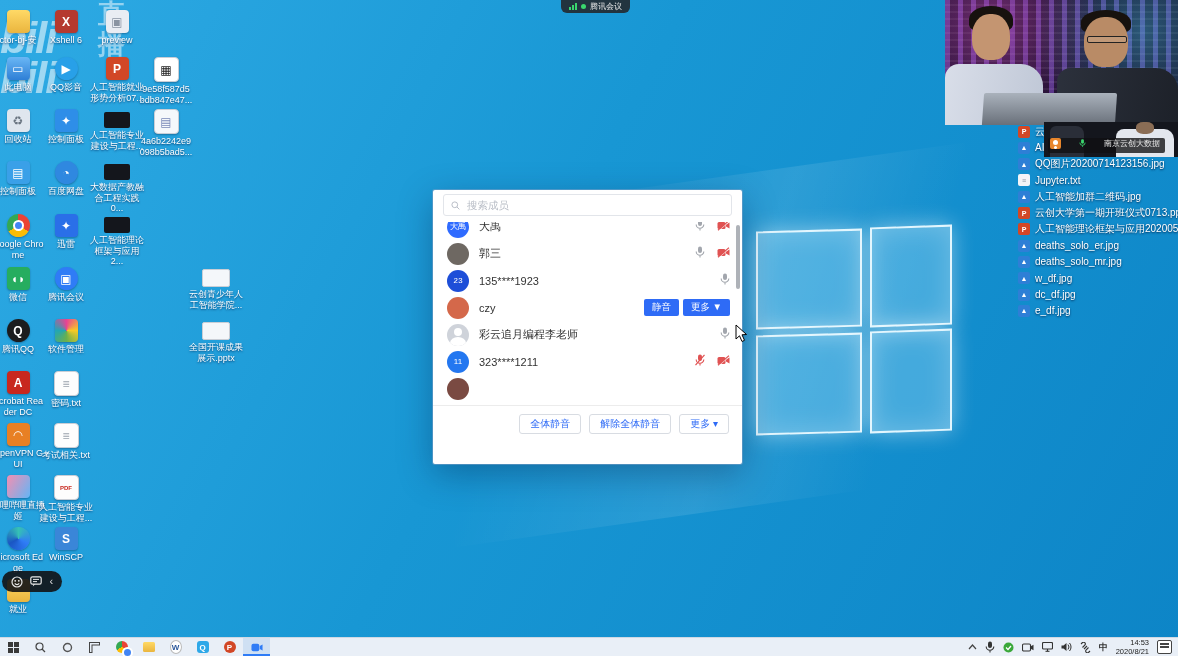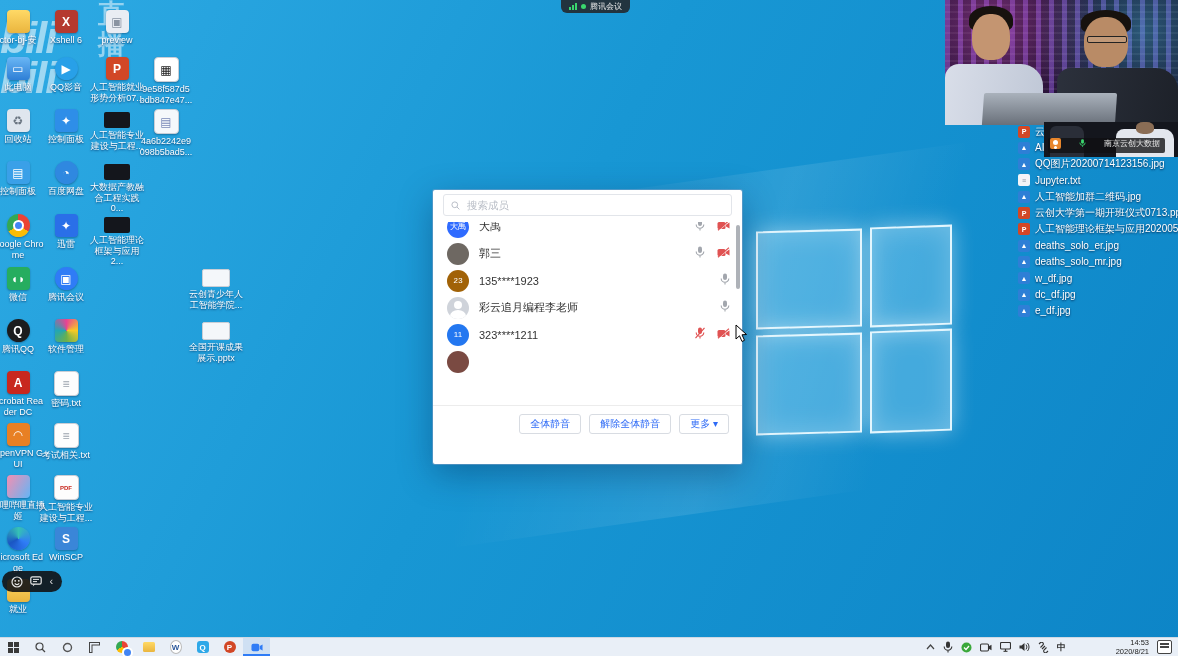--- a/index.html
+++ b/index.html
@@ -98,21 +98,21 @@
   .quickbar .ch{color:#ddd;font-size:11px;line-height:1;}
   
   .taskbar{position:absolute;left:0;bottom:0;width:1178px;height:18px;background:#e9eff7;
     border-top:1px solid #cfd9e4;display:flex;align-items:center;}
   .tapps{display:flex;align-items:center;height:100%;}
   .tapp{width:27px;height:100%;display:flex;align-items:center;justify-content:center;cursor:pointer;}
   .tapp.active{background:#cfe0f3;box-shadow:inset 0 -2px 0 #2f7cf6;}
   .tico{width:12px;height:12px;display:flex;align-items:center;justify-content:center;font-size:9px;font-weight:bold;}
   .tray{margin-left:auto;display:flex;align-items:center;gap:8px;padding-right:6px;height:100%;}
   .trico{display:flex;align-items:center;justify-content:center;color:#333;font-size:9px;cursor:pointer;}
-  .clock{text-align:right;font-size:7.5px;line-height:1.2;color:#222;cursor:default;margin-left:42px;}
+  .clock{text-align:right;font-size:7.5px;line-height:1.2;color:#222;cursor:default;}
   .notif{width:13px;height:12px;border:1px solid #444;border-radius:2px;position:relative;cursor:pointer;background:#fff;}
   .notif::after{content:"";position:absolute;left:2px;top:2px;right:2px;height:2px;background:#444;box-shadow:0 3px 0 #444;}
   
   .cursor{position:absolute;left:735px;top:324px;pointer-events:none;z-index:60;}
 </style>
 </head>
 <body>
 
 <div id="stage">
 
@@ -404,28 +404,36 @@
                 </svg></span>
               <span><svg width="13" height="11" viewBox="0 0 13 11">
                   <rect x="0.5" y="2" width="8" height="7" rx="1.5" fill="#e05252"></rect>
                   <path d="M9 4.5l3.5-2v6L9 6.5z" fill="#e05252"></path>
                   <line x1="1" y1="10.3" x2="12" y2="0.7" stroke="#e05252" stroke-width="1.3"></line>
                   <line x1="1.8" y1="10.8" x2="12.8" y2="1.2" stroke="#fff" stroke-width="0.6"></line>
                 </svg></span>
             </span>
           </div>
           <div class="mrow">
-            <span class="mav" style="background: #a16207; font-family: Liberation Mono, monospace;">23</span>
+            <span class="mav" style="background: #1d4ed8; font-family: Liberation Mono, monospace;">23</span>
             <span class="mname">135****1923</span>
             <span class="micons">
               <span><svg width="10" height="12" viewBox="0 0 10 12">
                   <rect x="3" y="0.5" width="4" height="6.5" rx="2" fill="#a2a6ad"></rect>
                   <path d="M1.2 5.5a3.8 3.8 0 0 0 7.6 0" fill="none" stroke="#a2a6ad" stroke-width="1.1"></path>
                   <line x1="5" y1="9.6" x2="5" y2="11.5" stroke="#a2a6ad" stroke-width="1.1"></line>
                 </svg></span>
+            </span>
+          </div>
+          <div class="mrow">
+            <span class="mav" style="background: rgb(212, 104, 74);"></span>
+            <span class="mname">czy</span>
+            <span class="mbtns">
+              <button class="bluebtn">静音</button>
+              <button class="bluebtn">更多 ▼</button>
             </span>
           </div>
           <div class="mrow">
             <span class="mav person" style="background: rgb(207, 211, 218);"></span>
             <span class="mname">彩云追月编程李老师</span>
             <span class="micons">
               <span><svg width="10" height="12" viewBox="0 0 10 12">
                   <rect x="3" y="0.5" width="4" height="6.5" rx="2" fill="#a2a6ad"></rect>
                   <path d="M1.2 5.5a3.8 3.8 0 0 0 7.6 0" fill="none" stroke="#a2a6ad" stroke-width="1.1"></path>
                   <line x1="5" y1="9.6" x2="5" y2="11.5" stroke="#a2a6ad" stroke-width="1.1"></line>

